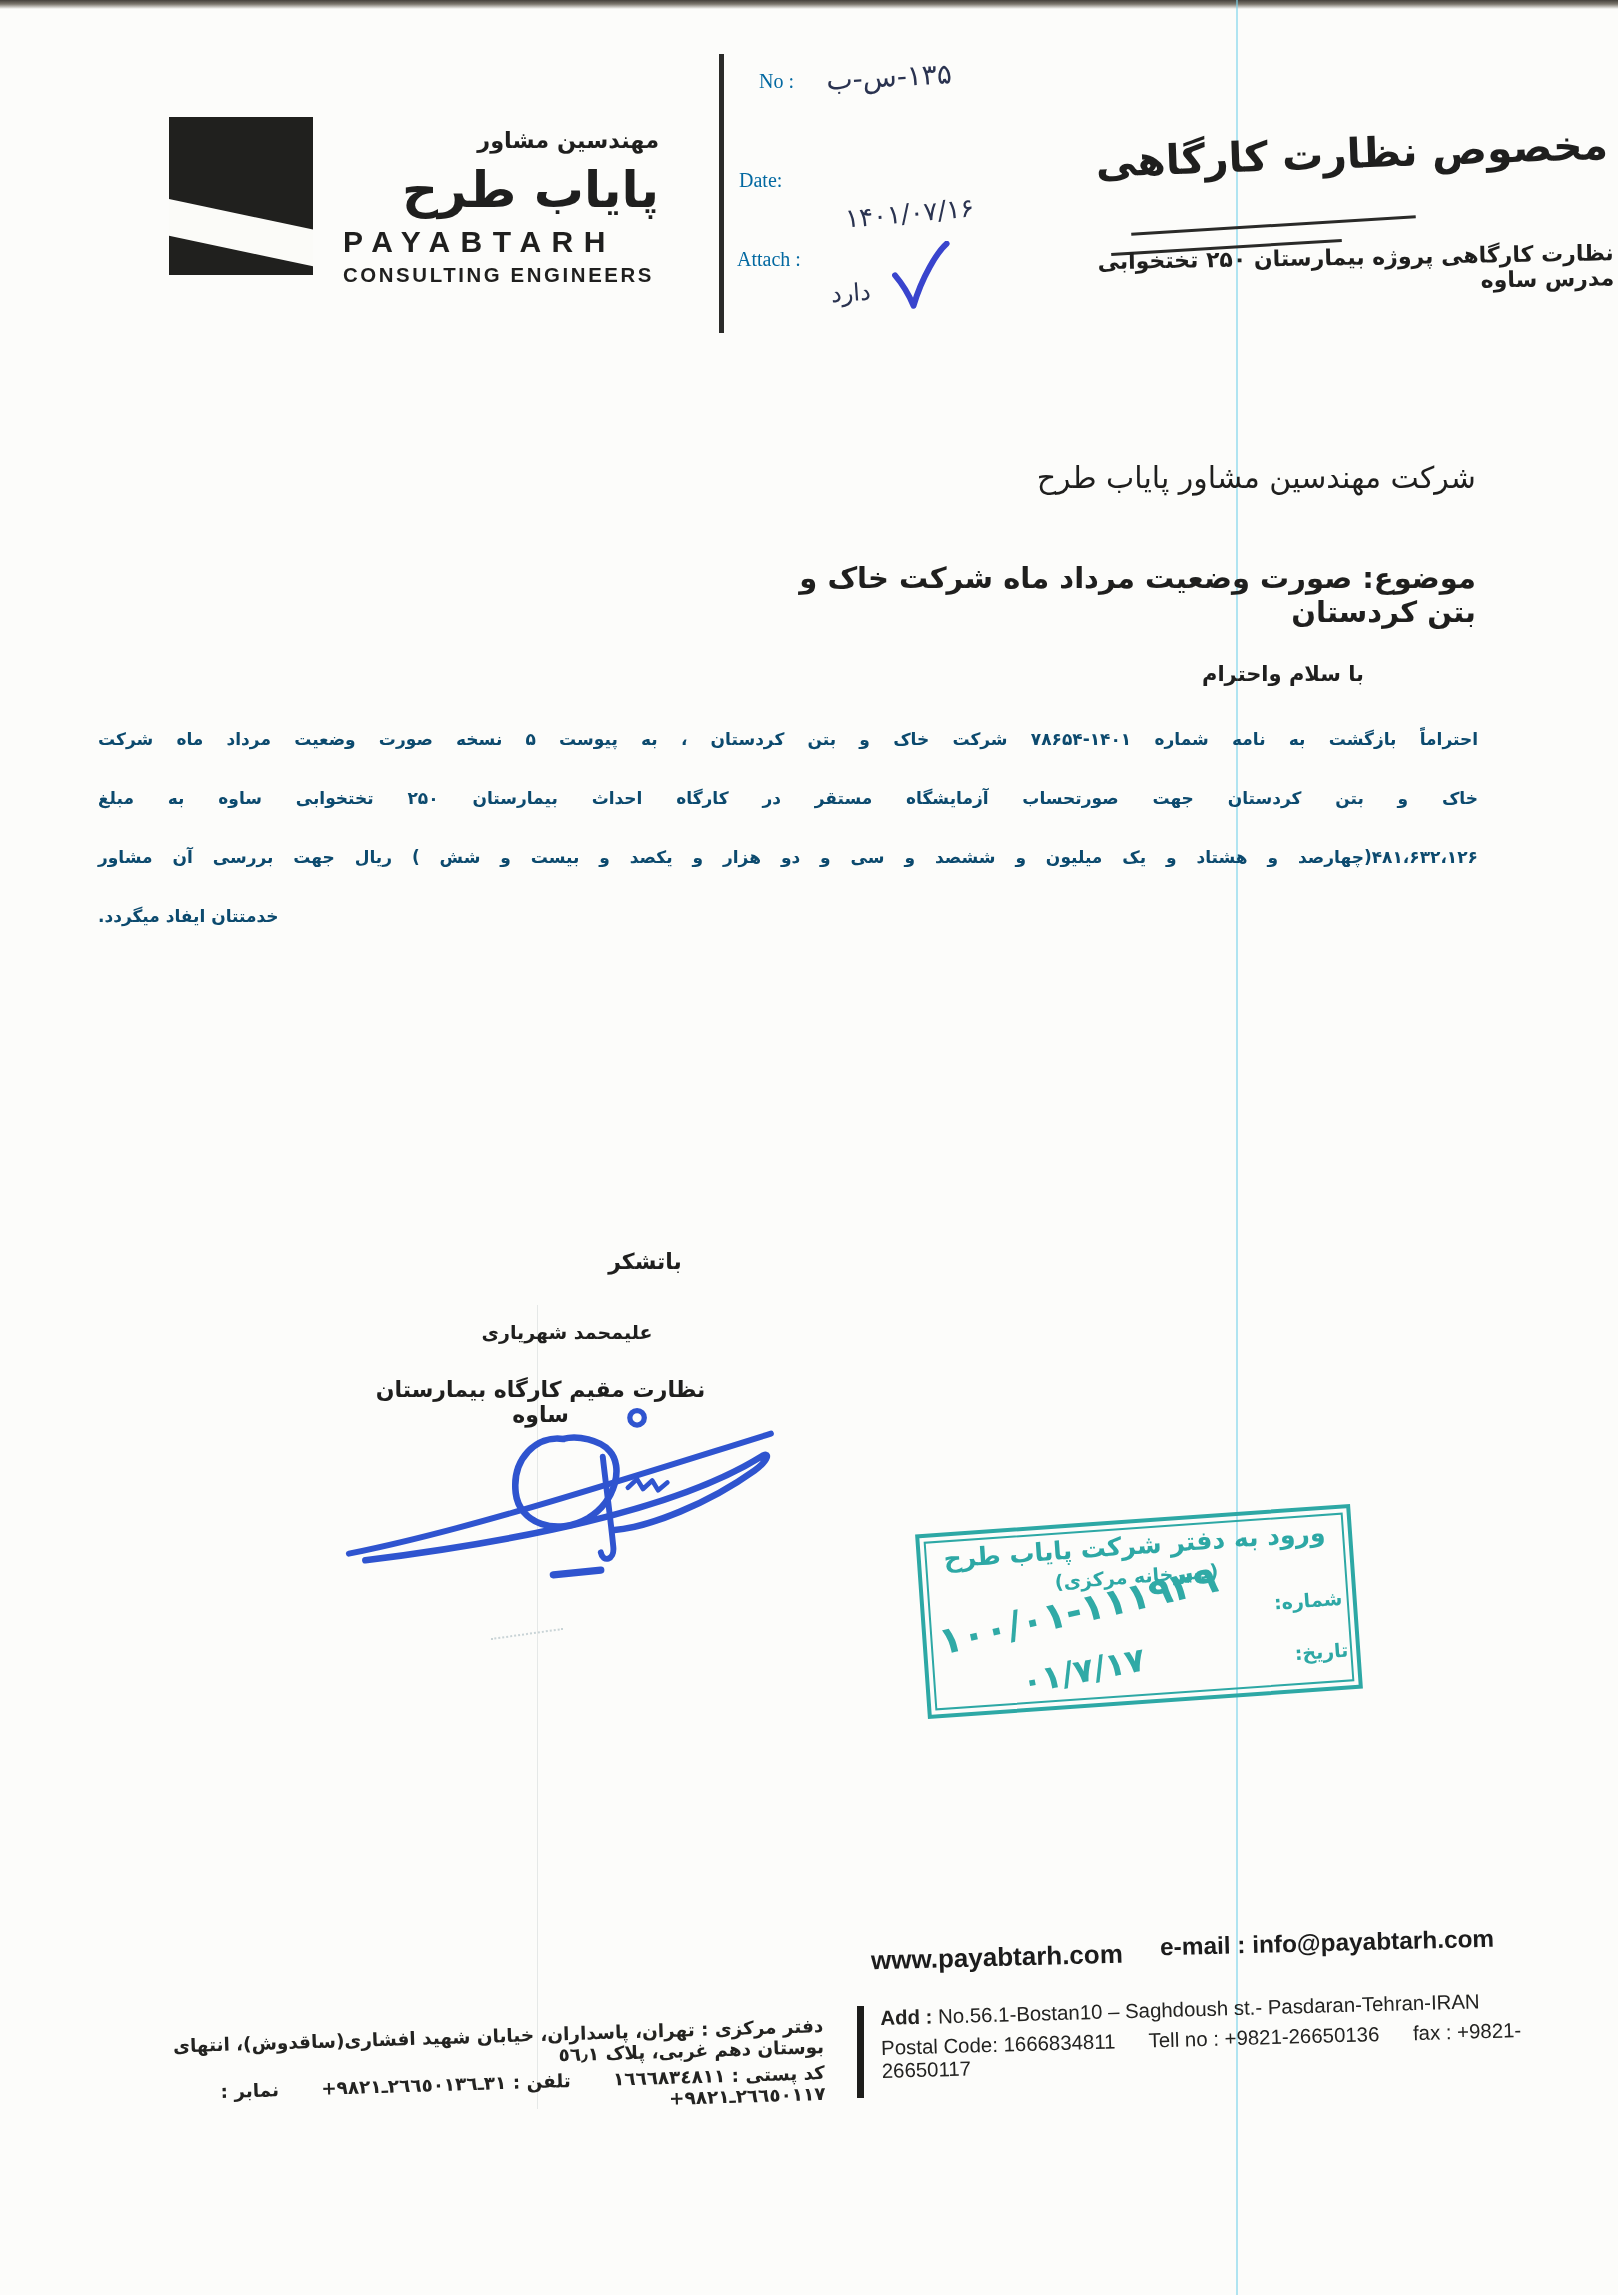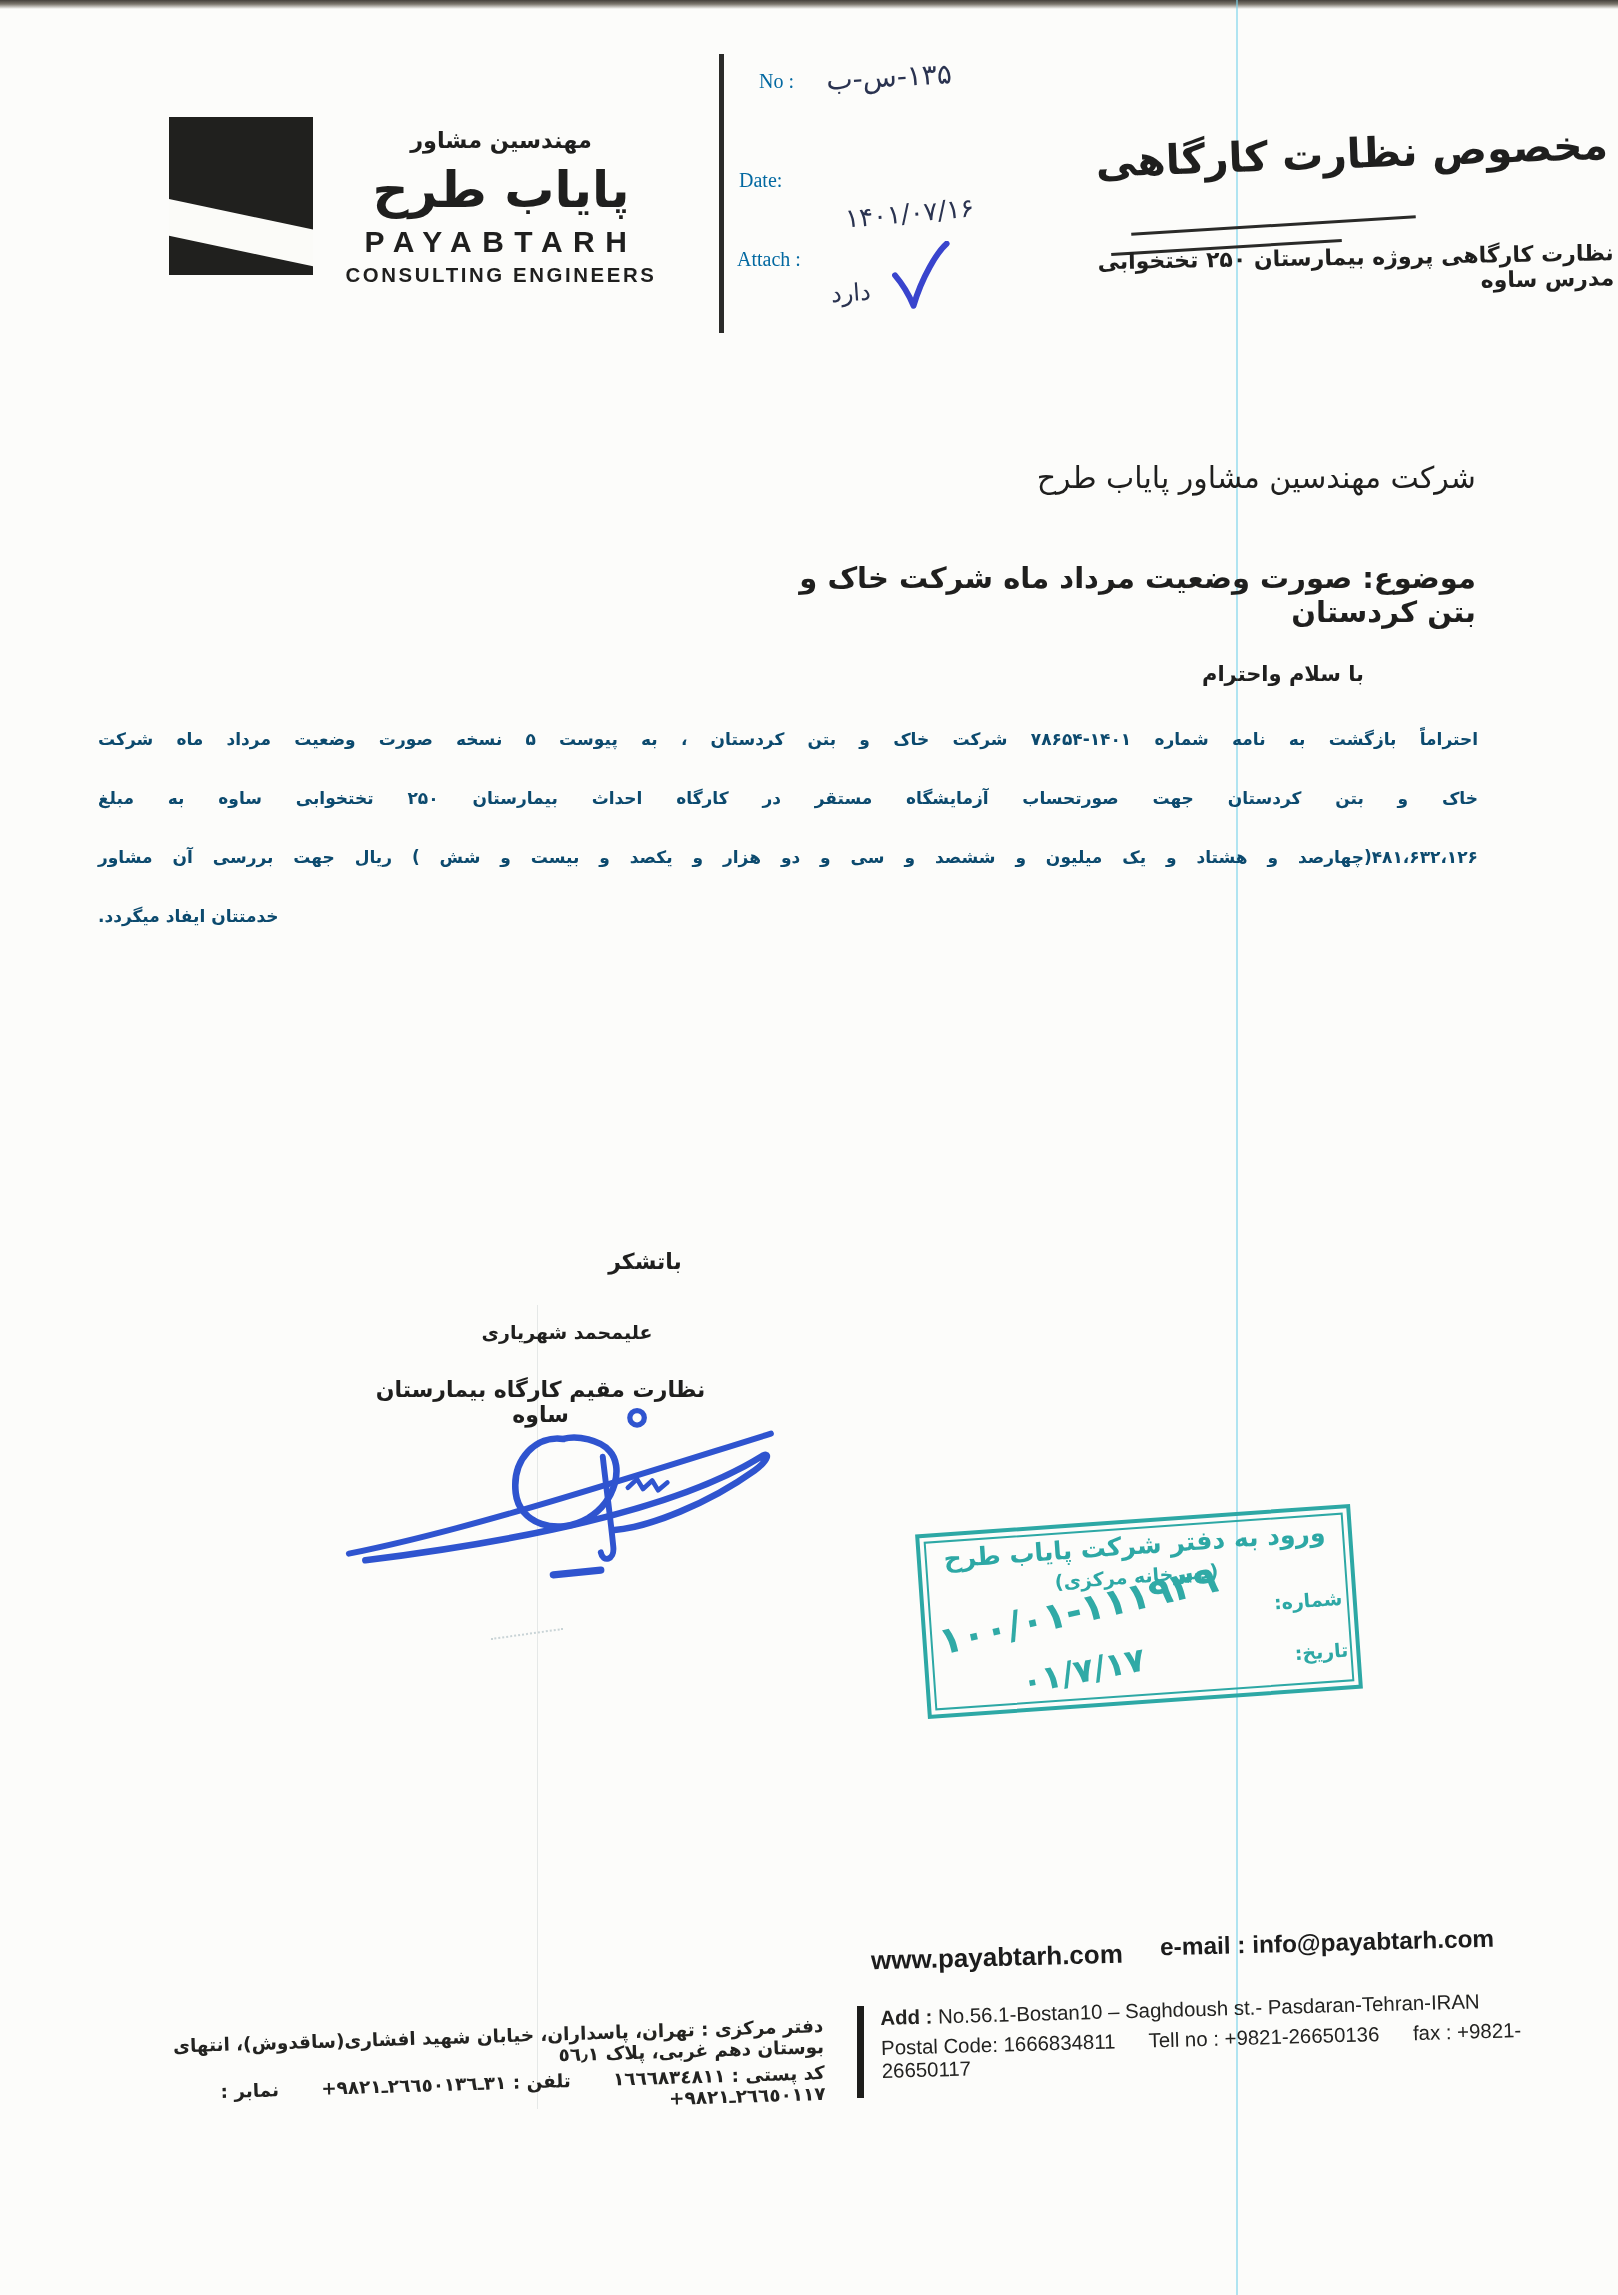--- a/index.html
+++ b/index.html
@@ -13,21 +13,21 @@
   .serif{font-family:"Liberation Serif","DejaVu Serif",serif;}
   .sans{font-family:"Liberation Sans","DejaVu Sans",sans-serif;}
   
   .top-scan{left:0;top:0;width:100%;height:8.6px;
     background:linear-gradient(180deg,#45413b 0%,#7b766d 45%,rgba(250,250,248,0) 100%);}
   .cyan-line{left:1236px;top:0;width:2px;height:2295px;background:rgba(125,211,235,.6);}
   .fold-line{left:537px;top:1305px;width:1.3px;height:804px;background:rgba(160,170,175,.25);}
   
   .logo-rect{left:169px;top:117px;width:144px;height:158px;background:#20201e;overflow:hidden;}
   .logo-stripe{position:absolute;left:-30px;top:99px;width:217px;height:36px;background:#fbfbf8;transform:rotate(12deg);}
-  .logo-col{left:343px;width:316px;text-align:center;}
+  .logo-col{left:343px;width:316px;}
   .fa-small{top:127px;font-size:22.4px;font-weight:700;}
   .fa-big{top:161px;font-size:50px;font-weight:700;}
   .en-big{top:225px;font-size:30px;font-weight:700;letter-spacing:10.5px;}
   .en-sub{top:264px;font-size:20.4px;font-weight:700;letter-spacing:2.6px;}
   
   .ref-rule{left:719px;top:54px;width:4.6px;height:279px;background:#2b2b29;}
   .lbl{font-size:20px;color:#0369a1;}
   .hand{color:#2a3350;}
   
   .dept-title{left:1081px;top:130px;width:527px;text-align:right;font-size:41px;font-weight:700;transform:rotate(-2deg);}

